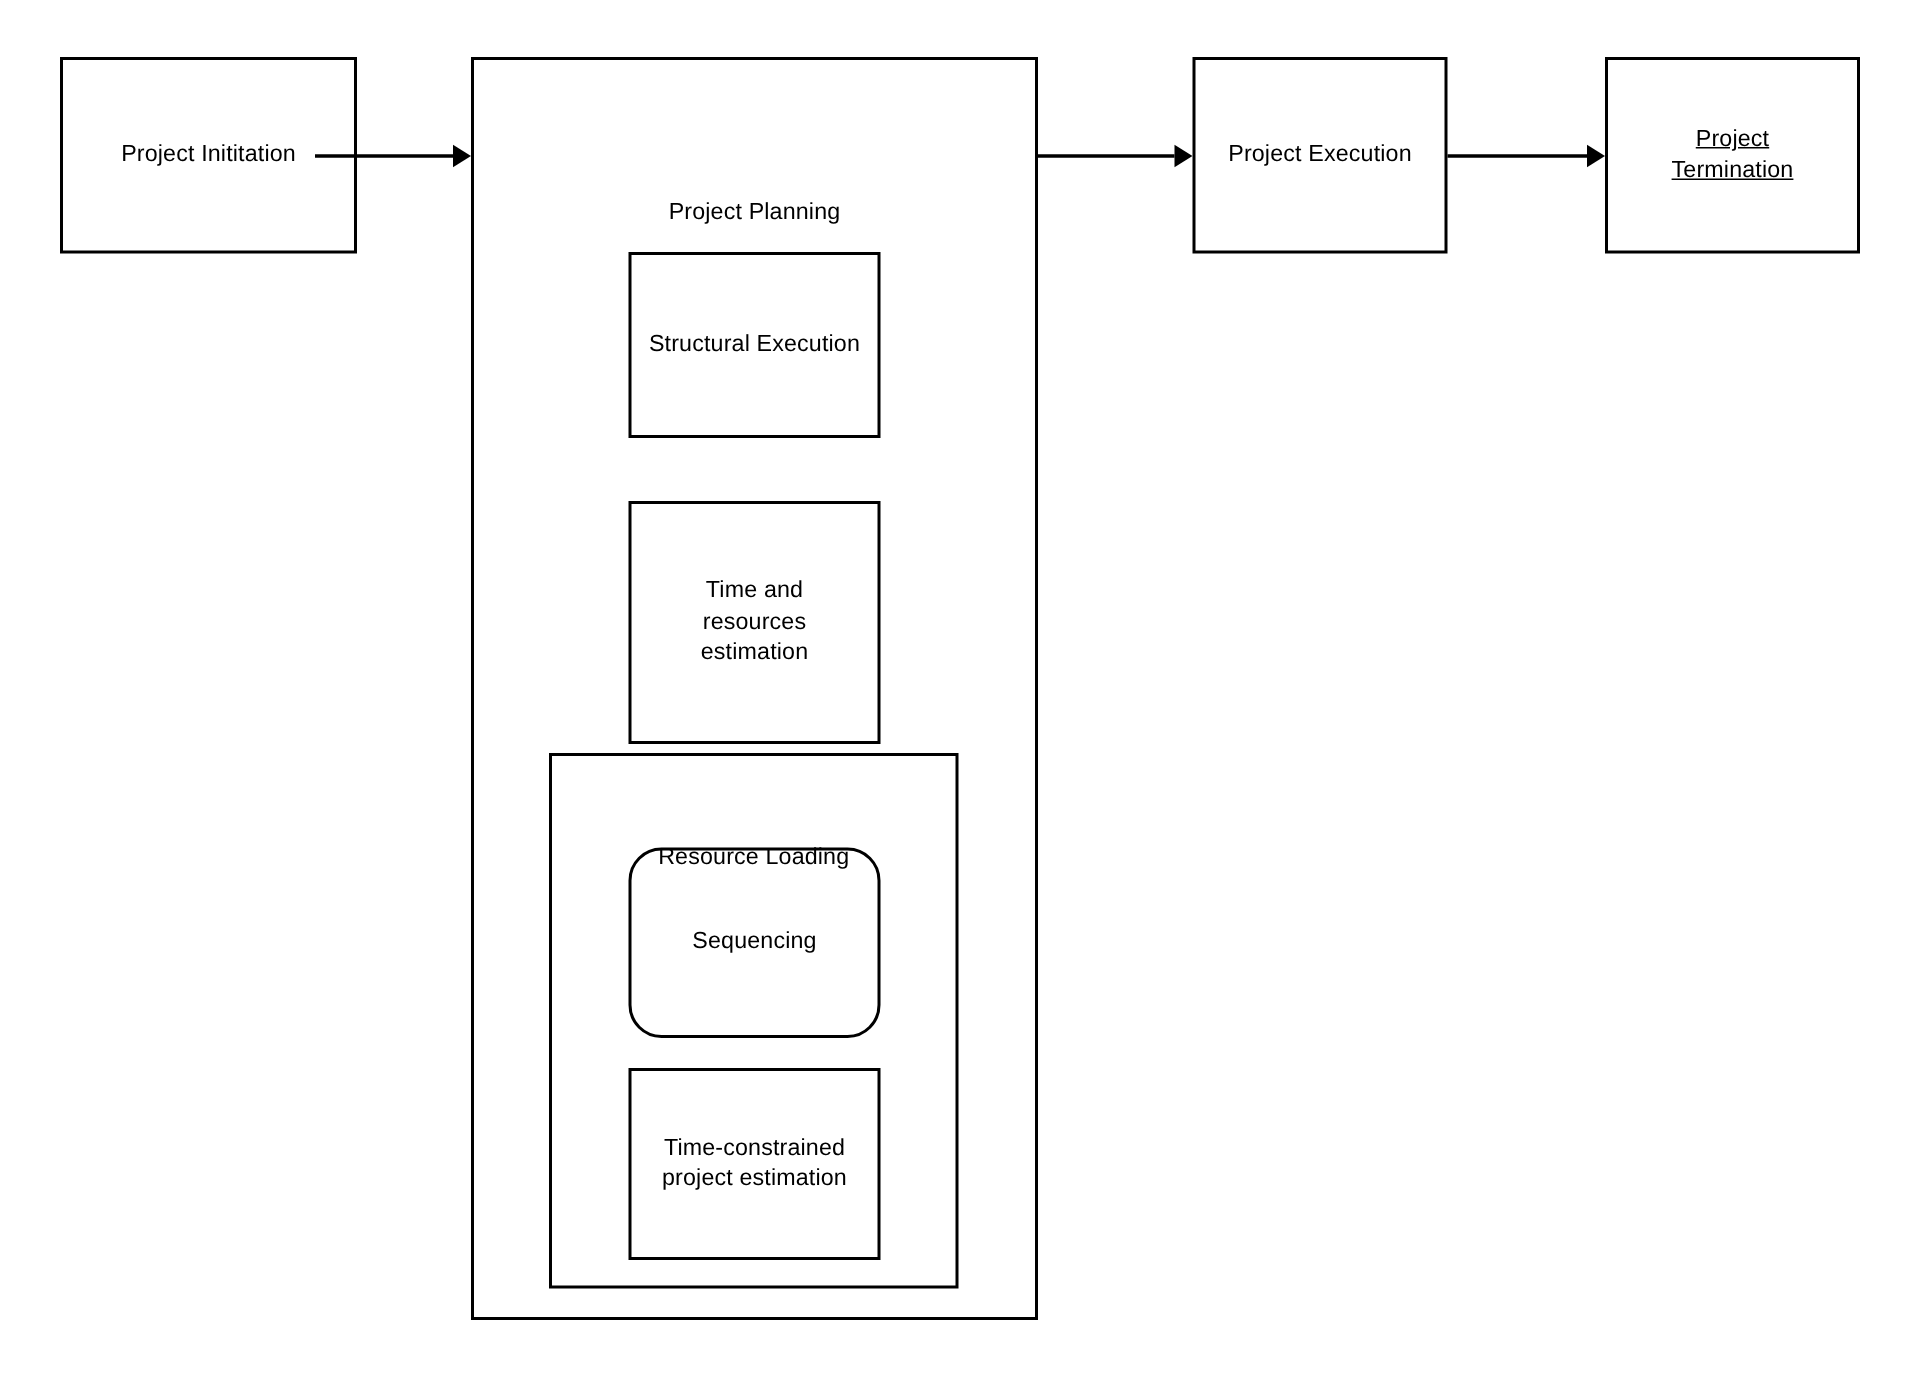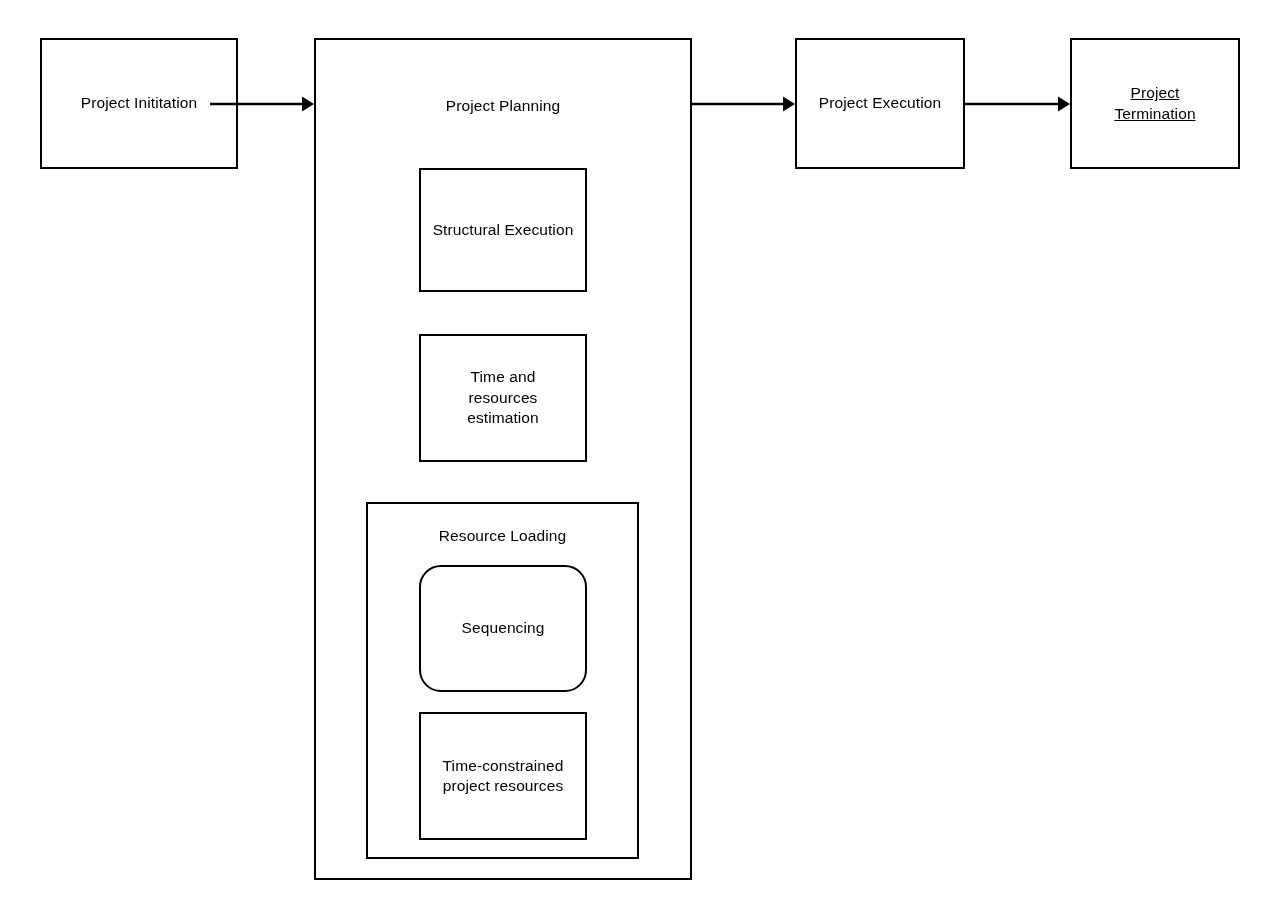--- a/index.html
+++ b/index.html
@@ -37,33 +37,34 @@
     letter-spacing: 0.1px;
   }
   
   .container-box {
     align-items: flex-start;
     justify-content: center;
   }
   .container-box > .box-label {
     position: relative;
     z-index: 2;
+    margin-top: 36px;
   }
   .arrow-svg {
     position: absolute;
     overflow: visible;
   }
   
   #box-initiation      { left: 40px;   top: 38px;  width: 198px; height: 131px; }
   #box-planning        { left: 314px;  top: 38px;  width: 378px; height: 842px; }
   #box-execution       { left: 795px;  top: 38px;  width: 170px; height: 131px; }
   #box-termination     { left: 1070px; top: 38px;  width: 170px; height: 131px; text-decoration: underline; }
 
   #box-structural      { left: 419px;  top: 168px; width: 168px; height: 124px; }
-  #box-estimation      { left: 419px;  top: 334px; width: 168px; height: 128px; align-items: center; }
+  #box-estimation      { left: 419px;  top: 334px; width: 168px; height: 162px; align-items: center; }
   #box-resource-loading{ left: 366px;  top: 502px; width: 273px; height: 357px; }
   #box-sequencing      { left: 419px;  top: 565px; width: 168px; height: 127px; border-radius: 22px; }
   #box-scheduling      { left: 419px;  top: 712px; width: 168px; height: 128px; }
 
   #label-planning       { position: absolute; left: 0; right: 0; top: 56px; }
   #label-resource-loading { position: absolute; left: 0; right: 0; top: 22px; text-align: center; }
 
   #arrow-1 { left: 210px; top: 94px; }
   #arrow-2 { left: 692px; top: 94px; }
   #arrow-3 { left: 965px; top: 94px; }
@@ -99,21 +100,21 @@
   <div class="box container-box" id="box-resource-loading">
     <span class="box-label" id="label-resource-loading">Resource Loading</span>
   </div>
 
   <div class="box" id="box-sequencing">
     <span class="box-label">Sequencing</span>
   </div>
 
   <div class="box" id="box-scheduling">
     <span class="box-label">Time-constrained
-project resources</span>
+project estimation</span>
   </div>
 
   <svg class="arrow-svg" id="arrow-2" width="103" height="20">
     <line x1="0" y1="10" x2="91" y2="10" stroke="#000000" stroke-width="2.4"></line>
     <polygon points="91,2.5 103,10 91,17.5" fill="#000000"></polygon>
   </svg>
 
   <div class="box" id="box-execution">
     <span class="box-label">Project Execution</span>
   </div>

